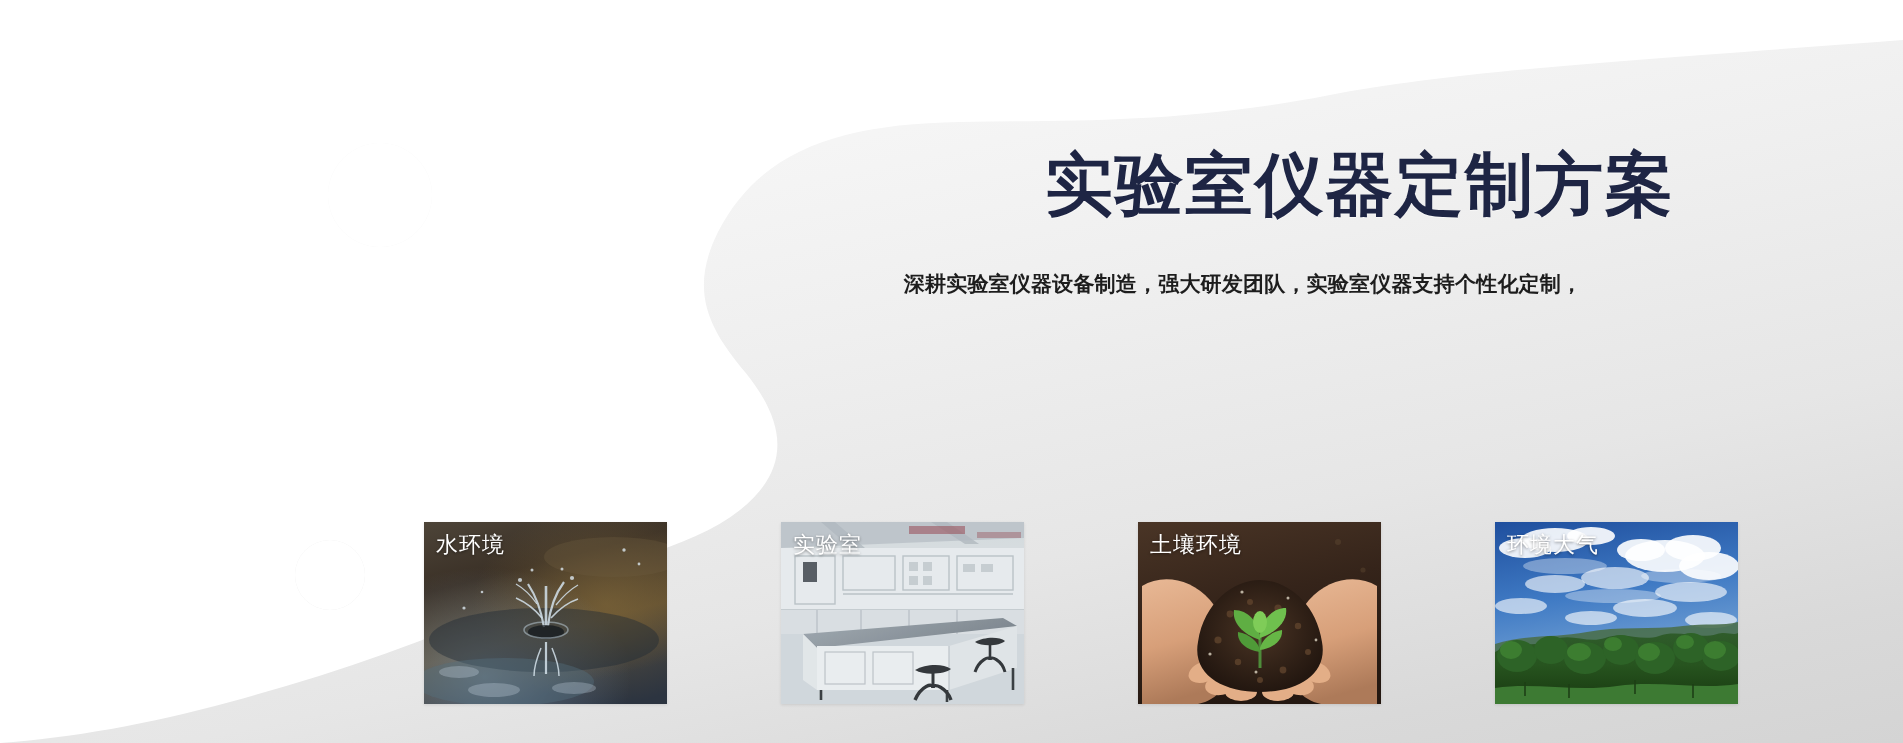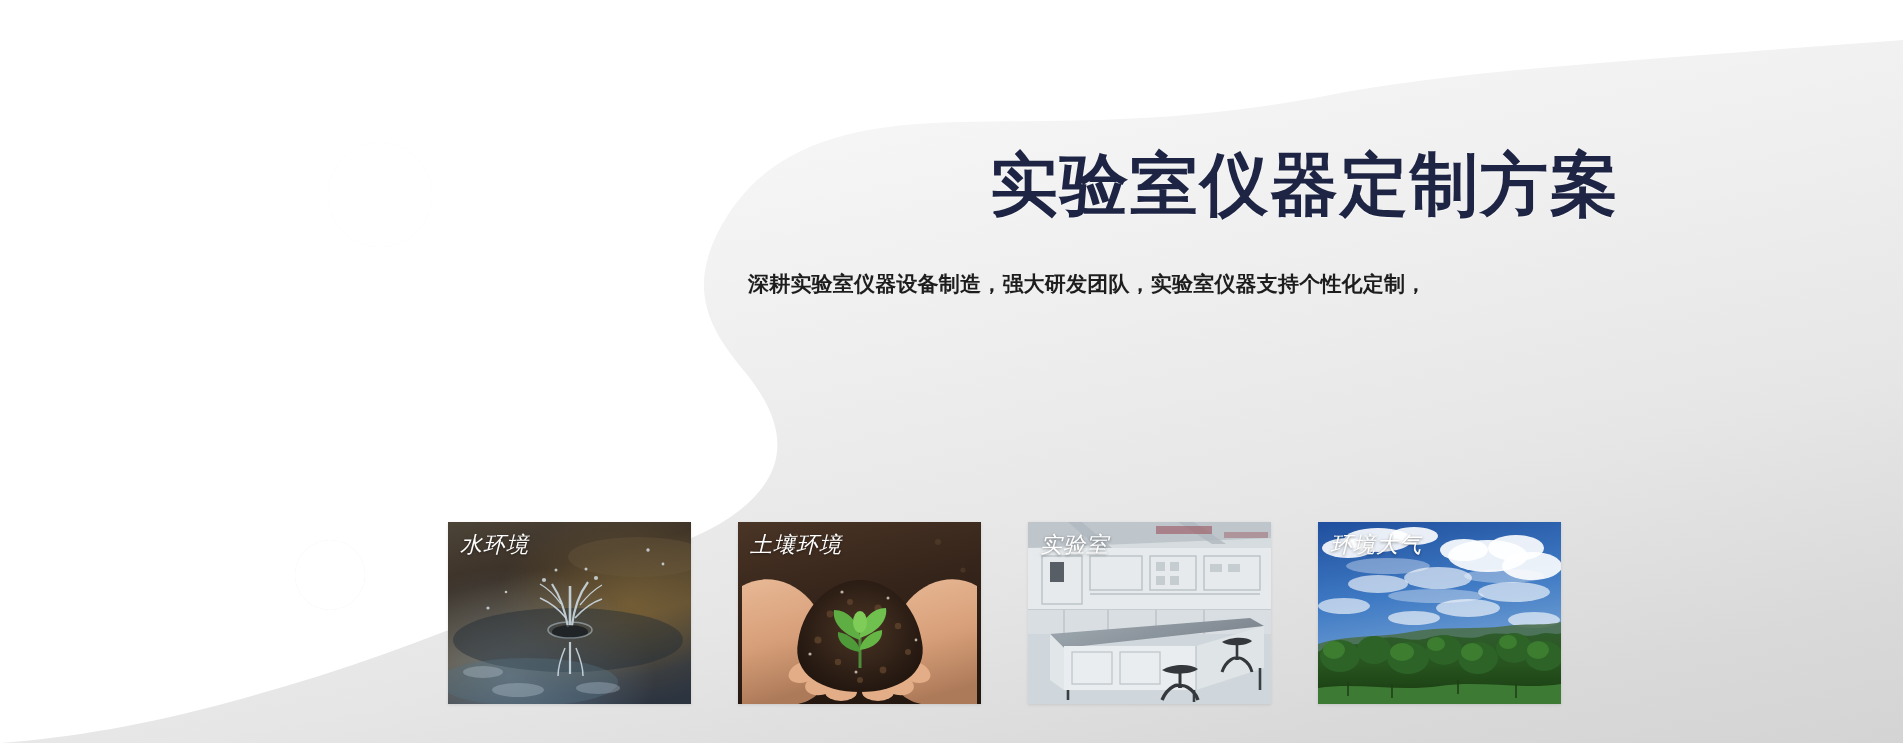--- a/index.html
+++ b/index.html
@@ -36,20 +36,21 @@
     height: 743px;
     pointer-events: none;
   }
 
   
   .headline-block {
     position: absolute;
     left: 990px;
     top: 148px;
     width: 740px;
+    text-align: center;
   }
   .hero-title {
     margin: 0;
     font-size: 68px;
     line-height: 1.08;
     font-weight: 700;
     letter-spacing: 2px;
     color: #1e2544;
     white-space: nowrap;
     text-shadow: 0 1px 0 rgba(255,255,255,0.55);
@@ -63,27 +64,26 @@
     font-size: 21px;
     line-height: 1.72;
     font-weight: 700;
     color: #1d1d1d;
     letter-spacing: 0.2px;
   }
 
   
   #category-card-strip {
     position: absolute;
-    left: 448px;
+    left: 424px;
     top: 522px;
     width: 1275px;
     height: 182px;
     display: flex;
-    gap: 47px;
-    font-style: italic;
+    gap: 114px;
   }
   .category-card {
     position: relative;
     width: 243px;
     height: 182px;
     overflow: hidden;
     flex: 0 0 auto;
     box-shadow: 0 1px 3px rgba(0,0,0,0.10);
   }
   .card-photo {
@@ -195,20 +195,102 @@
           <ellipse cx="70" cy="168" rx="26" ry="7"></ellipse>
           <ellipse cx="150" cy="166" rx="22" ry="6"></ellipse>
         </g>
       </svg>
       <span class="card-label">水环境</span>
     </div>
 
     <div class="category-card">
       <svg class="card-photo" viewBox="0 0 243 182" preserveAspectRatio="none" aria-hidden="true">
         <defs>
+          <linearGradient id="l-bg" x1="0" y1="0" x2="0" y2="1">
+            <stop offset="0%" stop-color="#cfd6da"></stop>
+            <stop offset="55%" stop-color="#dfe4e7"></stop>
+            <stop offset="100%" stop-color="#c5ccd1"></stop>
+          </linearGradient>
+          <linearGradient id="l-bench" x1="0" y1="0" x2="1" y2="0.4">
+            <stop offset="0%" stop-color="#9aa4ac"></stop>
+            <stop offset="100%" stop-color="#737d86"></stop>
+          </linearGradient>
+        </defs>
+        <rect width="243" height="182" fill="url(#l-bg)"></rect>
+
+        <path d="M0,0 L243,0 L243,16 L0,26 Z" fill="#b9c1c7"></path>
+        <path d="M40,0 L70,26 L84,26 L54,0 Z" fill="#aab3ba" opacity="0.8"></path>
+        <path d="M150,0 L184,22 L198,22 L166,0 Z" fill="#aab3ba" opacity="0.8"></path>
+        <rect x="128" y="4" width="56" height="8" fill="#8f3a46" opacity="0.55"></rect>
+        <rect x="196" y="10" width="44" height="6" fill="#8f3a46" opacity="0.4"></rect>
+
+        <rect x="0" y="26" width="243" height="62" fill="#e4e9ec"></rect>
+        <g stroke="#b5bdc3" stroke-width="1.4" fill="none">
+          <rect x="14" y="34" width="40" height="48"></rect>
+          <rect x="62" y="34" width="52" height="34"></rect>
+          <rect x="122" y="34" width="46" height="34"></rect>
+          <rect x="176" y="34" width="56" height="34"></rect>
+          <line x1="62" y1="72" x2="232" y2="72"></line>
+          <line x1="0" y1="88" x2="243" y2="88"></line>
+        </g>
+        <rect x="22" y="40" width="14" height="20" fill="#4a5158"></rect>
+        <g fill="#c2c9ce">
+          <rect x="128" y="40" width="9" height="9"></rect>
+          <rect x="142" y="40" width="9" height="9"></rect>
+          <rect x="128" y="54" width="9" height="9"></rect>
+          <rect x="142" y="54" width="9" height="9"></rect>
+          <rect x="182" y="42" width="12" height="8"></rect>
+          <rect x="200" y="42" width="12" height="8"></rect>
+        </g>
+
+        <rect x="0" y="88" width="243" height="24" fill="#d6dce0"></rect>
+        <g stroke="#b0b8be" stroke-width="1.2" fill="none">
+          <line x1="36" y1="88" x2="36" y2="112"></line>
+          <line x1="80" y1="88" x2="80" y2="112"></line>
+          <line x1="128" y1="88" x2="128" y2="112"></line>
+          <line x1="176" y1="88" x2="176" y2="112"></line>
+        </g>
+
+        <rect x="0" y="112" width="243" height="70" fill="#cdd4d9"></rect>
+
+        <path d="M22,112 L222,96 L236,104 L36,126 Z" fill="url(#l-bench)"></path>
+        <path d="M22,112 L36,126 L36,168 L22,158 Z" fill="#dfe4e7"></path>
+        <rect x="36" y="124" width="132" height="44" fill="#e8ecee"></rect>
+        <path d="M168,124 L236,104 L236,146 L168,168 Z" fill="#dde2e5"></path>
+        <g stroke="#b6bec4" stroke-width="1.2" fill="none">
+          <rect x="44" y="130" width="40" height="32"></rect>
+          <rect x="92" y="130" width="40" height="32"></rect>
+          <line x1="168" y1="124" x2="168" y2="168"></line>
+        </g>
+
+        <g stroke="#2a2f33" stroke-width="2.6" fill="none">
+          <path d="M40,168 L40,178"></path>
+          <path d="M166,168 L166,180"></path>
+          <path d="M232,146 L232,168"></path>
+        </g>
+
+        <g fill="#23282c">
+          <path d="M134,148 C144,142 162,141 170,147 C164,152 144,154 134,148 Z"></path>
+          <path d="M152,150 L152,166" stroke="#23282c" stroke-width="3"></path>
+          <path d="M134,178 C140,164 152,160 152,166 C152,160 166,166 170,178" stroke="#23282c" stroke-width="3.4" fill="none"></path>
+        </g>
+        <g fill="#23282c">
+          <path d="M194,120 C202,115 218,114 224,119 C219,124 201,125 194,120 Z"></path>
+          <path d="M209,122 L209,138" stroke="#23282c" stroke-width="2.6"></path>
+          <path d="M194,150 C198,138 209,133 209,138 C209,133 221,138 224,150" stroke="#23282c" stroke-width="3" fill="none"></path>
+        </g>
+
+        <rect width="243" height="182" fill="#ffffff" opacity="0.08"></rect>
+      </svg>
+      <span class="card-label">实验室</span>
+    </div>
+
+    <div class="category-card">
+      <svg class="card-photo" viewBox="0 0 243 182" preserveAspectRatio="none" aria-hidden="true">
+        <defs>
           <linearGradient id="s-bg" x1="0" y1="0" x2="0.3" y2="1">
             <stop offset="0%" stop-color="#4a3526"></stop>
             <stop offset="50%" stop-color="#35241a"></stop>
             <stop offset="100%" stop-color="#241811"></stop>
           </linearGradient>
           <linearGradient id="s-skin" x1="0" y1="0" x2="0.2" y2="1">
             <stop offset="0%" stop-color="#e8b895"></stop>
             <stop offset="55%" stop-color="#d79f79"></stop>
             <stop offset="100%" stop-color="#ad7a59"></stop>
           </linearGradient>
@@ -273,102 +355,20 @@
           <path d="M122,128 C136,126 145,118 144,108 C132,110 124,118 122,126 Z" fill="#66b646"></path>
           <ellipse cx="122" cy="100" rx="7" ry="11" fill="#7fcc58"></ellipse>
         </g>
       </svg>
       <span class="card-label">土壤环境</span>
     </div>
 
     <div class="category-card">
       <svg class="card-photo" viewBox="0 0 243 182" preserveAspectRatio="none" aria-hidden="true">
         <defs>
-          <linearGradient id="l-bg" x1="0" y1="0" x2="0" y2="1">
-            <stop offset="0%" stop-color="#cfd6da"></stop>
-            <stop offset="55%" stop-color="#dfe4e7"></stop>
-            <stop offset="100%" stop-color="#c5ccd1"></stop>
-          </linearGradient>
-          <linearGradient id="l-bench" x1="0" y1="0" x2="1" y2="0.4">
-            <stop offset="0%" stop-color="#9aa4ac"></stop>
-            <stop offset="100%" stop-color="#737d86"></stop>
-          </linearGradient>
-        </defs>
-        <rect width="243" height="182" fill="url(#l-bg)"></rect>
-
-        <path d="M0,0 L243,0 L243,16 L0,26 Z" fill="#b9c1c7"></path>
-        <path d="M40,0 L70,26 L84,26 L54,0 Z" fill="#aab3ba" opacity="0.8"></path>
-        <path d="M150,0 L184,22 L198,22 L166,0 Z" fill="#aab3ba" opacity="0.8"></path>
-        <rect x="128" y="4" width="56" height="8" fill="#8f3a46" opacity="0.55"></rect>
-        <rect x="196" y="10" width="44" height="6" fill="#8f3a46" opacity="0.4"></rect>
-
-        <rect x="0" y="26" width="243" height="62" fill="#e4e9ec"></rect>
-        <g stroke="#b5bdc3" stroke-width="1.4" fill="none">
-          <rect x="14" y="34" width="40" height="48"></rect>
-          <rect x="62" y="34" width="52" height="34"></rect>
-          <rect x="122" y="34" width="46" height="34"></rect>
-          <rect x="176" y="34" width="56" height="34"></rect>
-          <line x1="62" y1="72" x2="232" y2="72"></line>
-          <line x1="0" y1="88" x2="243" y2="88"></line>
-        </g>
-        <rect x="22" y="40" width="14" height="20" fill="#4a5158"></rect>
-        <g fill="#c2c9ce">
-          <rect x="128" y="40" width="9" height="9"></rect>
-          <rect x="142" y="40" width="9" height="9"></rect>
-          <rect x="128" y="54" width="9" height="9"></rect>
-          <rect x="142" y="54" width="9" height="9"></rect>
-          <rect x="182" y="42" width="12" height="8"></rect>
-          <rect x="200" y="42" width="12" height="8"></rect>
-        </g>
-
-        <rect x="0" y="88" width="243" height="24" fill="#d6dce0"></rect>
-        <g stroke="#b0b8be" stroke-width="1.2" fill="none">
-          <line x1="36" y1="88" x2="36" y2="112"></line>
-          <line x1="80" y1="88" x2="80" y2="112"></line>
-          <line x1="128" y1="88" x2="128" y2="112"></line>
-          <line x1="176" y1="88" x2="176" y2="112"></line>
-        </g>
-
-        <rect x="0" y="112" width="243" height="70" fill="#cdd4d9"></rect>
-
-        <path d="M22,112 L222,96 L236,104 L36,126 Z" fill="url(#l-bench)"></path>
-        <path d="M22,112 L36,126 L36,168 L22,158 Z" fill="#dfe4e7"></path>
-        <rect x="36" y="124" width="132" height="44" fill="#e8ecee"></rect>
-        <path d="M168,124 L236,104 L236,146 L168,168 Z" fill="#dde2e5"></path>
-        <g stroke="#b6bec4" stroke-width="1.2" fill="none">
-          <rect x="44" y="130" width="40" height="32"></rect>
-          <rect x="92" y="130" width="40" height="32"></rect>
-          <line x1="168" y1="124" x2="168" y2="168"></line>
-        </g>
-
-        <g stroke="#2a2f33" stroke-width="2.6" fill="none">
-          <path d="M40,168 L40,178"></path>
-          <path d="M166,168 L166,180"></path>
-          <path d="M232,146 L232,168"></path>
-        </g>
-
-        <g fill="#23282c">
-          <path d="M134,148 C144,142 162,141 170,147 C164,152 144,154 134,148 Z"></path>
-          <path d="M152,150 L152,166" stroke="#23282c" stroke-width="3"></path>
-          <path d="M134,178 C140,164 152,160 152,166 C152,160 166,166 170,178" stroke="#23282c" stroke-width="3.4" fill="none"></path>
-        </g>
-        <g fill="#23282c">
-          <path d="M194,120 C202,115 218,114 224,119 C219,124 201,125 194,120 Z"></path>
-          <path d="M209,122 L209,138" stroke="#23282c" stroke-width="2.6"></path>
-          <path d="M194,150 C198,138 209,133 209,138 C209,133 221,138 224,150" stroke="#23282c" stroke-width="3" fill="none"></path>
-        </g>
-
-        <rect width="243" height="182" fill="#ffffff" opacity="0.08"></rect>
-      </svg>
-      <span class="card-label">实验室</span>
-    </div>
-
-    <div class="category-card">
-      <svg class="card-photo" viewBox="0 0 243 182" preserveAspectRatio="none" aria-hidden="true">
-        <defs>
           <linearGradient id="a-sky" x1="0" y1="0" x2="0.2" y2="1">
             <stop offset="0%" stop-color="#1f4f9e"></stop>
             <stop offset="45%" stop-color="#3f7ac4"></stop>
             <stop offset="100%" stop-color="#8cb4dc"></stop>
           </linearGradient>
           <linearGradient id="a-for" x1="0" y1="0" x2="0" y2="1">
             <stop offset="0%" stop-color="#2f5c2b"></stop>
             <stop offset="45%" stop-color="#27541f"></stop>
             <stop offset="100%" stop-color="#17380f"></stop>
           </linearGradient>

